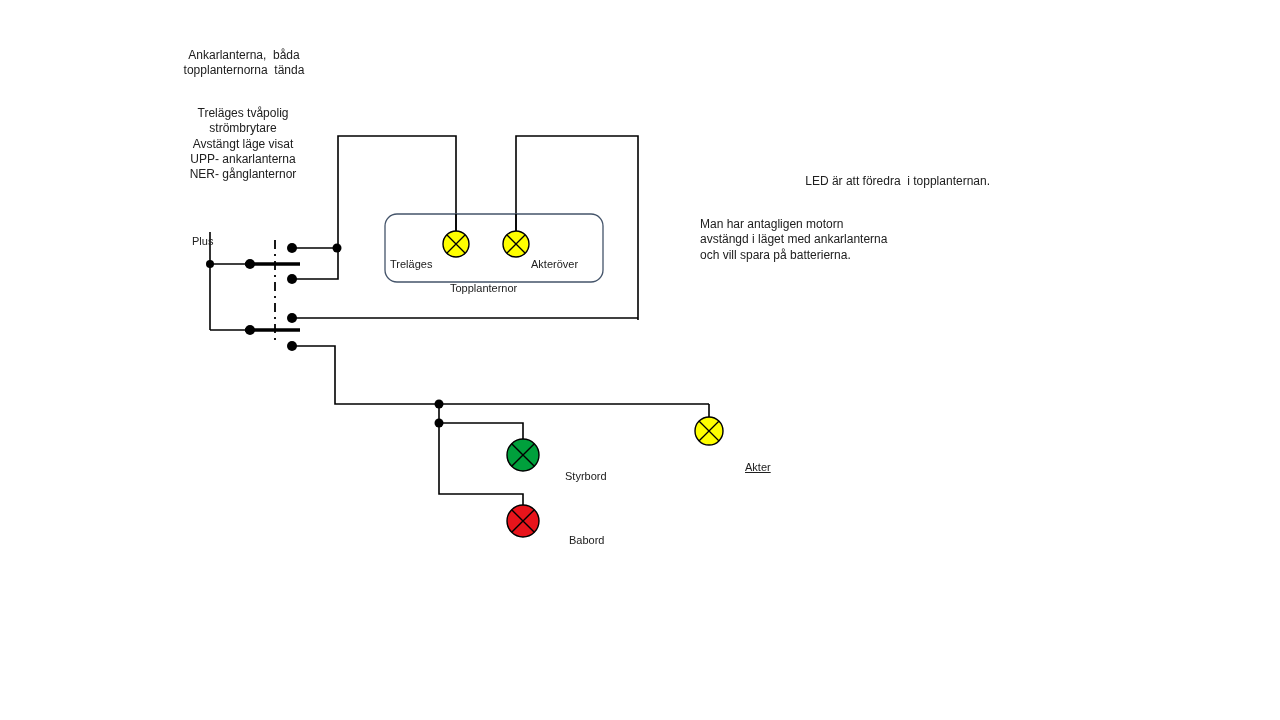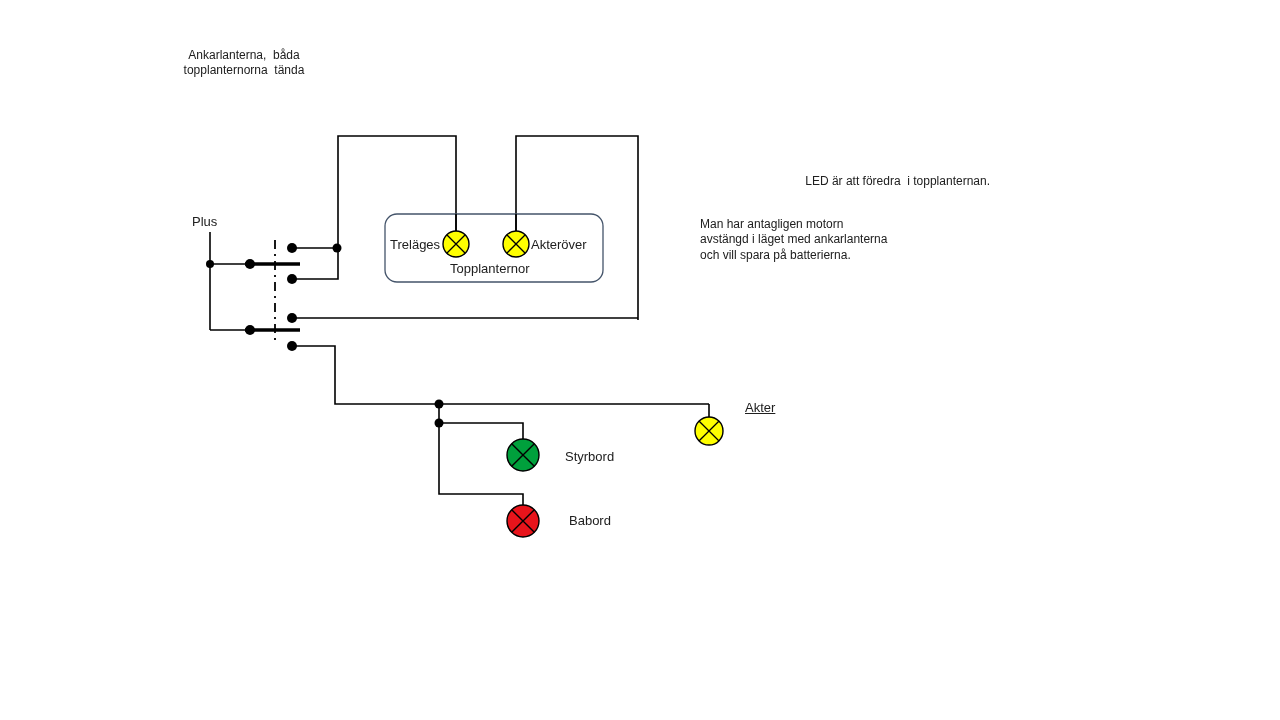--- a/index.html
+++ b/index.html
@@ -56,28 +56,29 @@
     width: 290px;
     text-align: right;
   }
   #note-motor {
     left: 700px;
     top: 217px;
     width: 290px;
     text-align: left;
   }
   .lbl {
-    font-size: 13px;
+    font-size: 11px;
     color: #202020;
+    margin-top: 20px;
   }
   #label-plus { left: 192px; top: 214px; }
   #label-forover { left: 390px; top: 237px; }
   #label-akterover { left: 531px; top: 237px; }
   #label-topplanternor { left: 450px; top: 261px; }
-  #label-akter { left: 745px; top: 400px; text-decoration: underline; }
+  #label-akter { left: 745px; top: 440px; text-decoration: underline; }
   #label-styrbord { left: 565px; top: 449px; }
   #label-babord { left: 569px; top: 513px; }
 </style>
 </head>
 <body>
 
 <div id="diagram-root">
 
   <svg class="canvas" viewBox="0 0 1280 720">
 
@@ -193,20 +194,25 @@
     <g>
       <circle cx="523" cy="521" r="16" fill="#E8141B" stroke="#000000" stroke-width="1.4"></circle>
       <path d="M511.7,509.7 L534.3,532.3 M534.3,509.7 L511.7,532.3" stroke="#000000" stroke-width="1.4" fill="none"></path>
     </g>
 
   </svg>
 
   <div class="txt note-block" id="note-top">Ankarlanterna,  båda
 topplanternorna  tända</div>
 
+  <div class="txt note-block" id="note-switch">Treläges tvåpolig
+strömbrytare
+Avstängt läge visat
+UPP- ankarlanterna
+NER- gånglanternor</div>
 
   <div class="txt note-block" id="note-led">LED är att föredra  i topplanternan.</div>
 
   <div class="txt note-block" id="note-motor">Man har antagligen motorn
 avstängd i läget med ankarlanterna
 och vill spara på batterierna.</div>
 
   <div class="txt lbl" id="label-plus">Plus</div>
 
   <div class="txt lbl" id="label-forover">Treläges</div>

